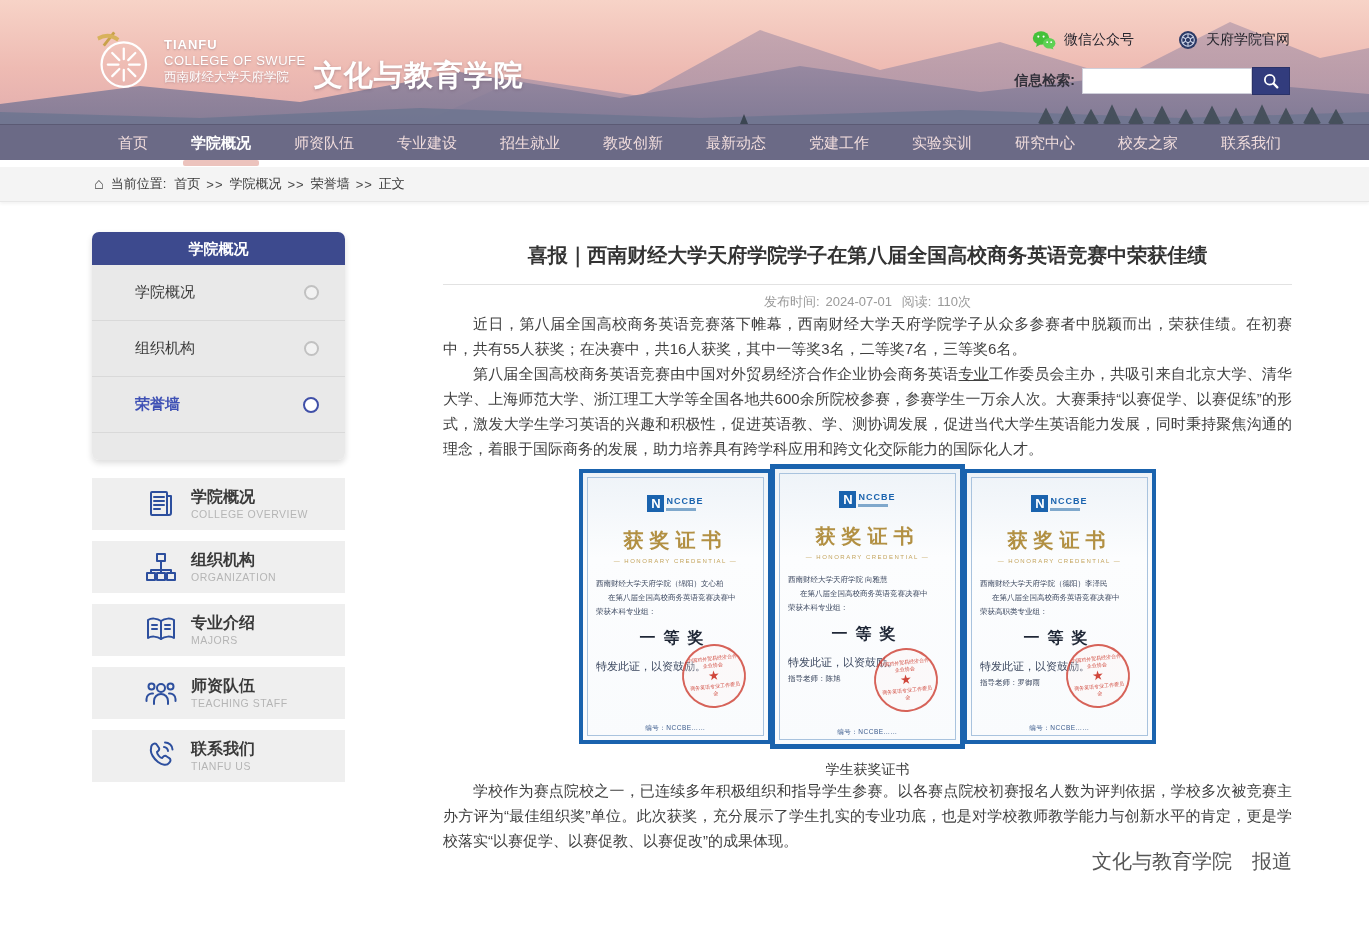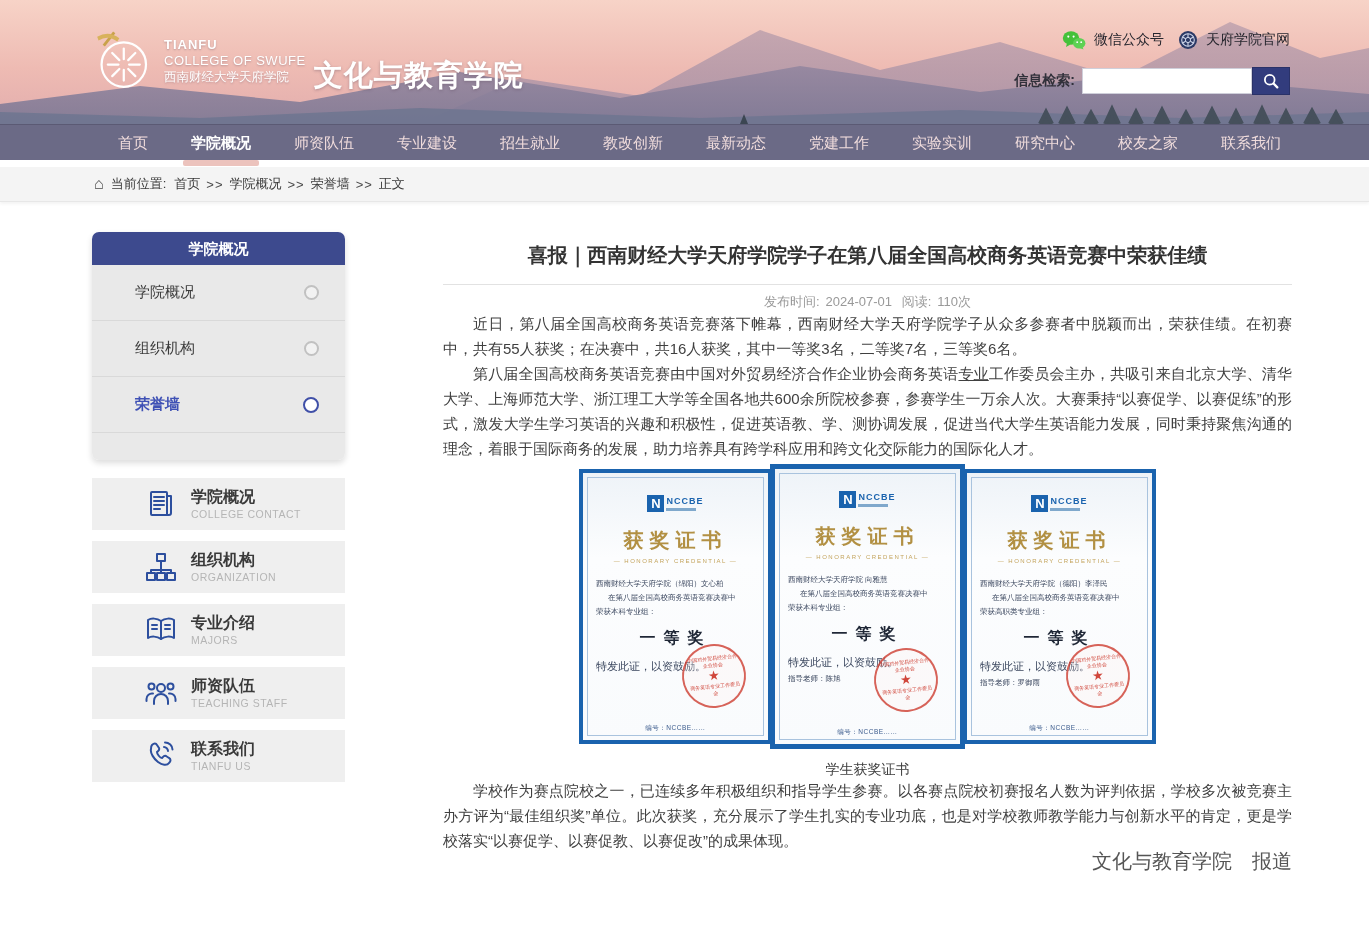--- a/index.html
+++ b/index.html
@@ -12,21 +12,21 @@
   .site-header{position:relative;height:124px;overflow:hidden;background:#3b82f6;}
   .header-bg{position:absolute;left:0;top:0;width:100%;height:100%;display:block;}
   .brand{position:absolute;left:90px;top:26px;display:flex;align-items:center;color:#fff;z-index:2;}
   .emblem{width:64px;height:64px;flex:none;}
   .brand-lines{display:flex;flex-direction:column;margin-left:10px;line-height:1.2;text-shadow:0 1px 2px rgba(90,70,90,.35);}
   .logo-en1{font-size:13px;font-weight:bold;letter-spacing:1px;}
   .logo-en2{font-size:13px;font-weight:normal;letter-spacing:.5px;}
   .logo-zh{font-size:12.5px;margin-top:1px;}
   .site-title{font-size:29px;font-weight:bold;margin-left:8px;margin-top:30px;letter-spacing:1px;text-shadow:0 1px 3px rgba(90,70,90,.4);}
   .header-right{position:absolute;right:79px;top:30px;display:flex;flex-direction:column;align-items:flex-end;z-index:2;}
-  .top-links{display:flex;align-items:flex-start;gap:14px;}
+  .top-links{display:flex;align-items:flex-start;gap:44px;}
   .top-link{display:flex;align-items:center;gap:8px;font-size:14px;color:#26262e;text-decoration:none;}
   .top-link svg{display:block;}
   .search-row{display:flex;align-items:center;margin-top:17px;}
   .search-label{font-size:14px;font-weight:bold;color:#30303a;margin-right:7px;}
   .search-input{width:156px;height:24px;border:1px solid #cfcfda;background:#fff;outline:none;padding:0 6px;font-size:13px;}
   .search-btn{width:38px;height:28px;background:#323c7d;border:1px solid #2a3268;display:flex;align-items:center;justify-content:center;cursor:pointer;}
   
   .main-nav{position:relative;z-index:3;height:35px;background:#6b6a86;border-top:1px solid #5b5a74;
     display:flex;align-items:stretch;justify-content:space-between;padding:0 78px 0 108px;}
   .nav-item{position:relative;display:block;color:#f0dcdc;font-size:15px;text-decoration:none;line-height:35px;padding:0 10px;white-space:nowrap;}
@@ -254,21 +254,21 @@
       <svg class="card-icon" viewBox="0 0 34 34" fill="none" stroke="#2d4f9e" stroke-width="2" stroke-linecap="round" stroke-linejoin="round">
         <rect x="7" y="5" width="16" height="23" rx="1"></rect>
         <path d="M23 9 h4 v17 a2 2 0 0 1 -2 2 H9"></path>
         <line x1="10" y1="10" x2="20" y2="10"></line>
           <line x1="10" y1="14" x2="20" y2="14"></line>
         <line x1="10" y1="18" x2="20" y2="18"></line>
           <line x1="10" y1="22" x2="16" y2="22"></line>
       </svg>
       <span class="card-text">
         <span class="card-zh">学院概况</span>
-        <span class="card-en">COLLEGE CONTACT</span>
+        <span class="card-en">COLLEGE OVERVIEW</span>
       </span>
     </div>
 
     <div class="quick-card">
       <svg class="card-icon" viewBox="0 0 34 34" fill="none" stroke="#2d4f9e" stroke-width="2" stroke-linejoin="round">
         <rect x="13" y="4" width="8" height="7"></rect>
         <rect x="3" y="23" width="8" height="7"></rect>
           <rect x="13" y="23" width="8" height="7"></rect>
           <rect x="23" y="23" width="8" height="7"></rect>
         <path d="M17 11 v6 M7 23 v-3 h20 v3 M17 17 v6"></path>

